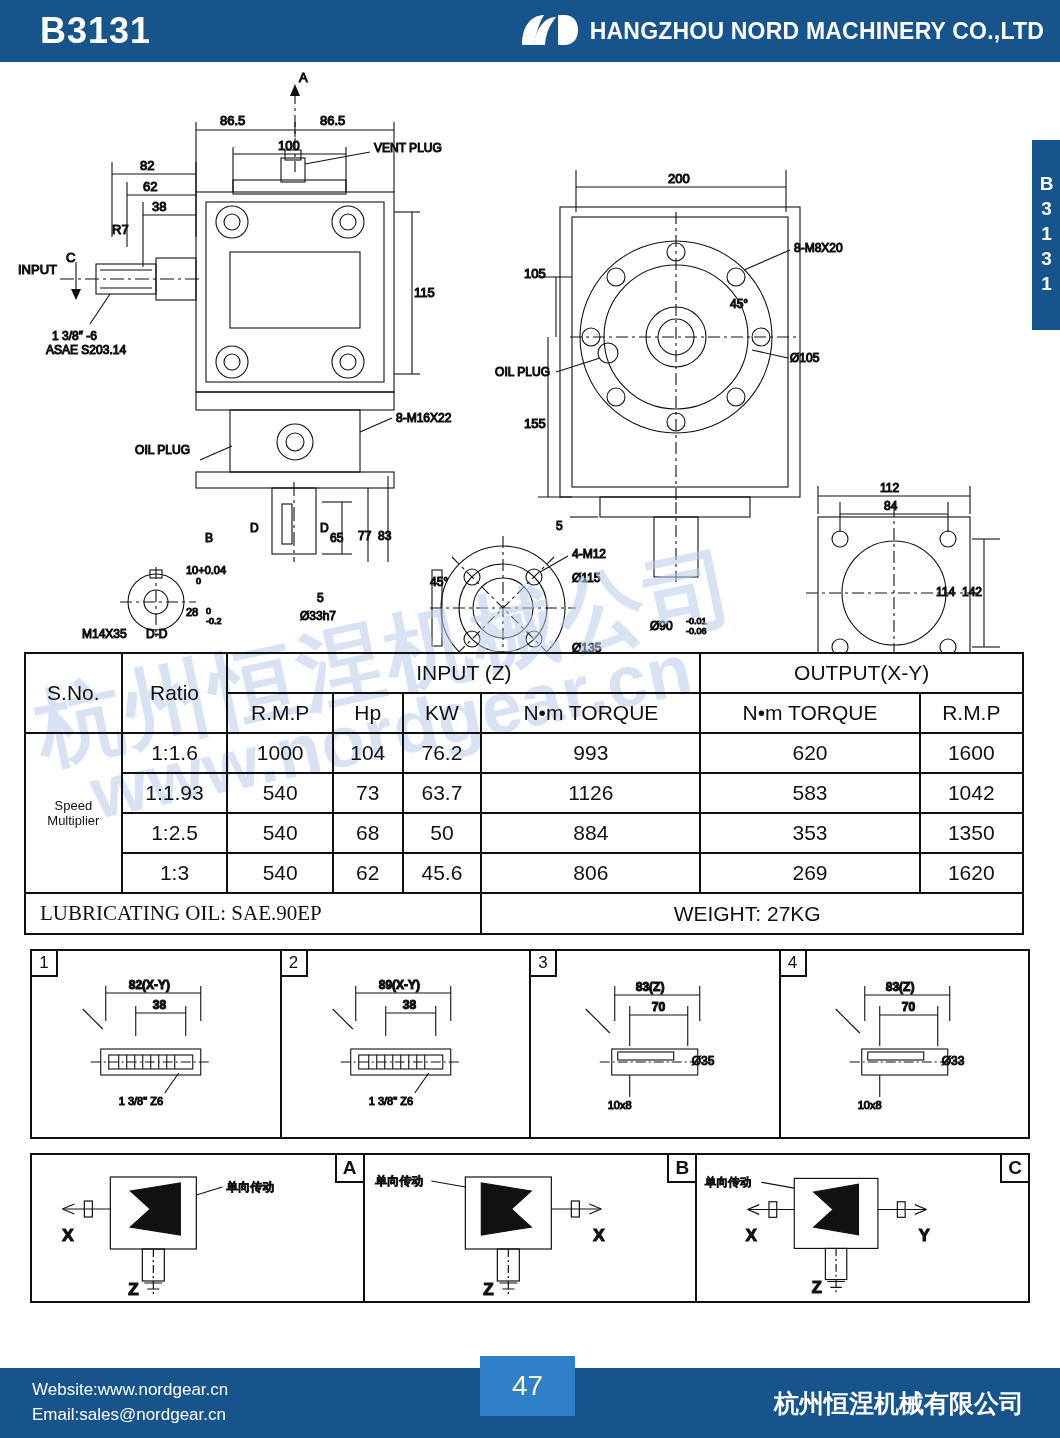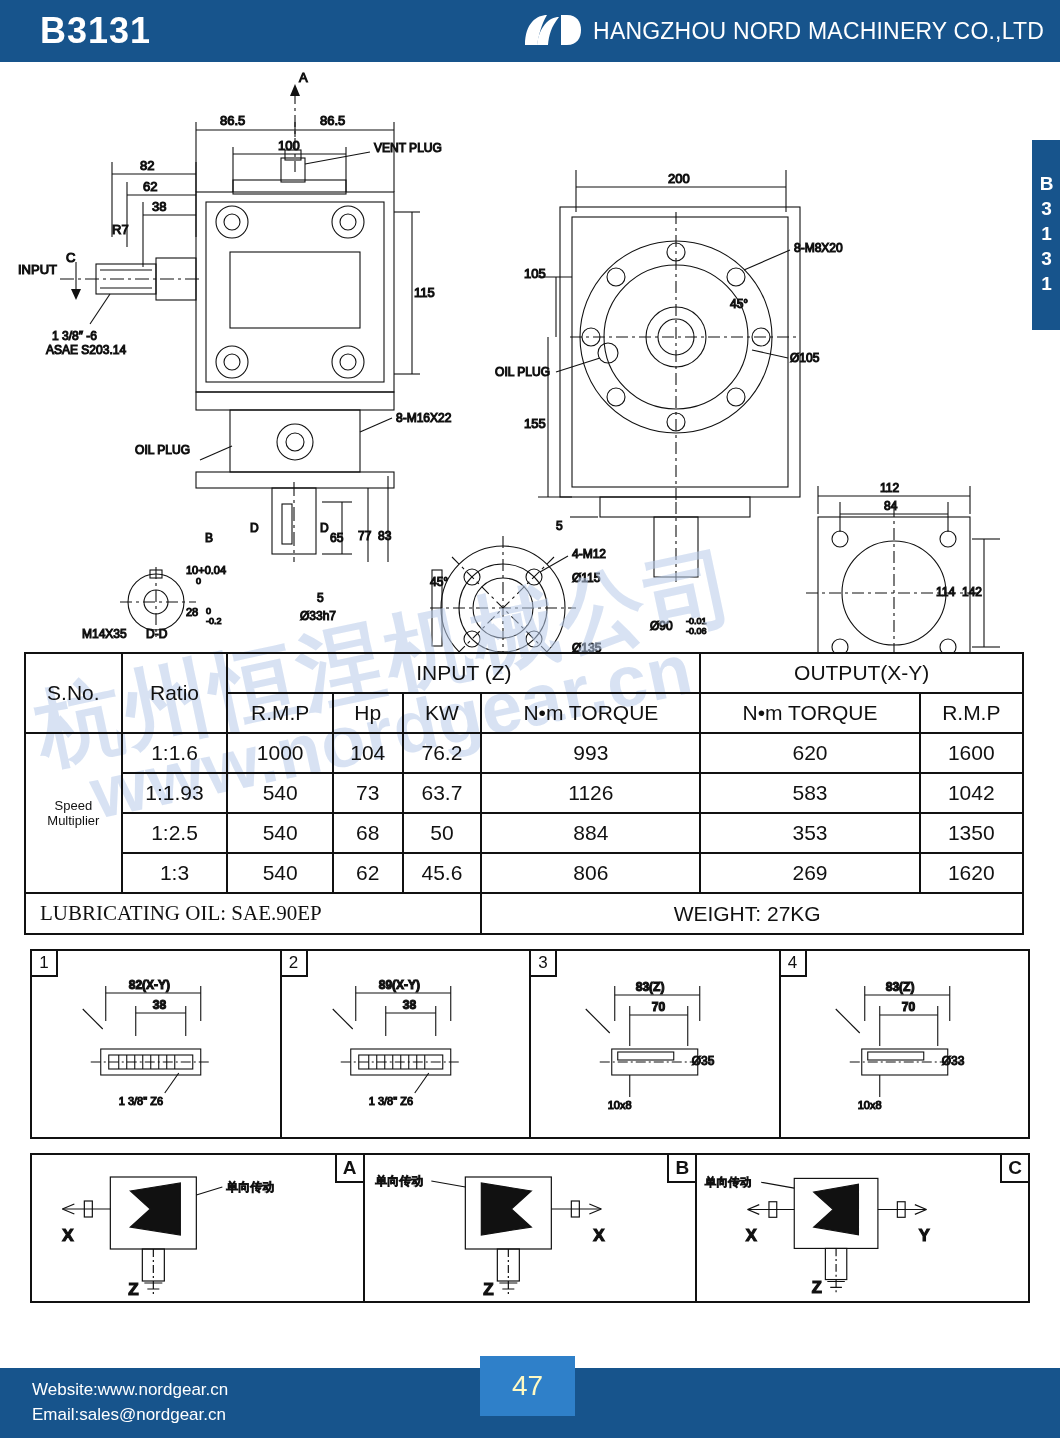--- a/index.html
+++ b/index.html
@@ -30,21 +30,21 @@
     letter-spacing:1px;
   }
   .header-right {
     display:flex;
     align-items:center;
     gap:12px;
   }
   .logo-mark { width:60px; height:40px; display:block; }
   .company-name {
     font-size:23px;
-    font-weight:normal;
+    font-weight:bold;
     letter-spacing:0.2px;
     white-space:nowrap;
   }
 
   
   .side-tab {
     position:absolute;
     right:0; top:140px;
     width:28px; height:190px;
     background:#17548c;
@@ -647,13 +647,14 @@
     </svg>
   </div>
 </div>
 
 <div class="footer">
   <div class="footer-left">
     <div>Website:www.nordgear.cn</div>
     <div>Email:sales@nordgear.cn</div>
   </div>
   <div class="footer-center">47</div>
+  <div class="footer-right">杭州恒涅机械有限公司</div>
 </div>
 
 </body></html>

